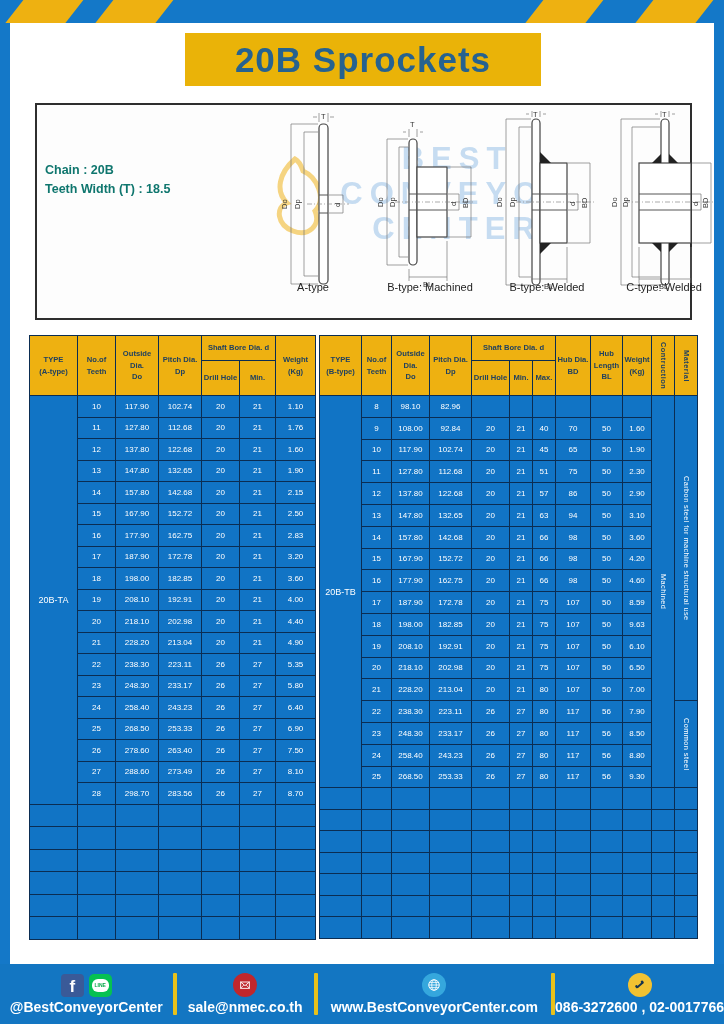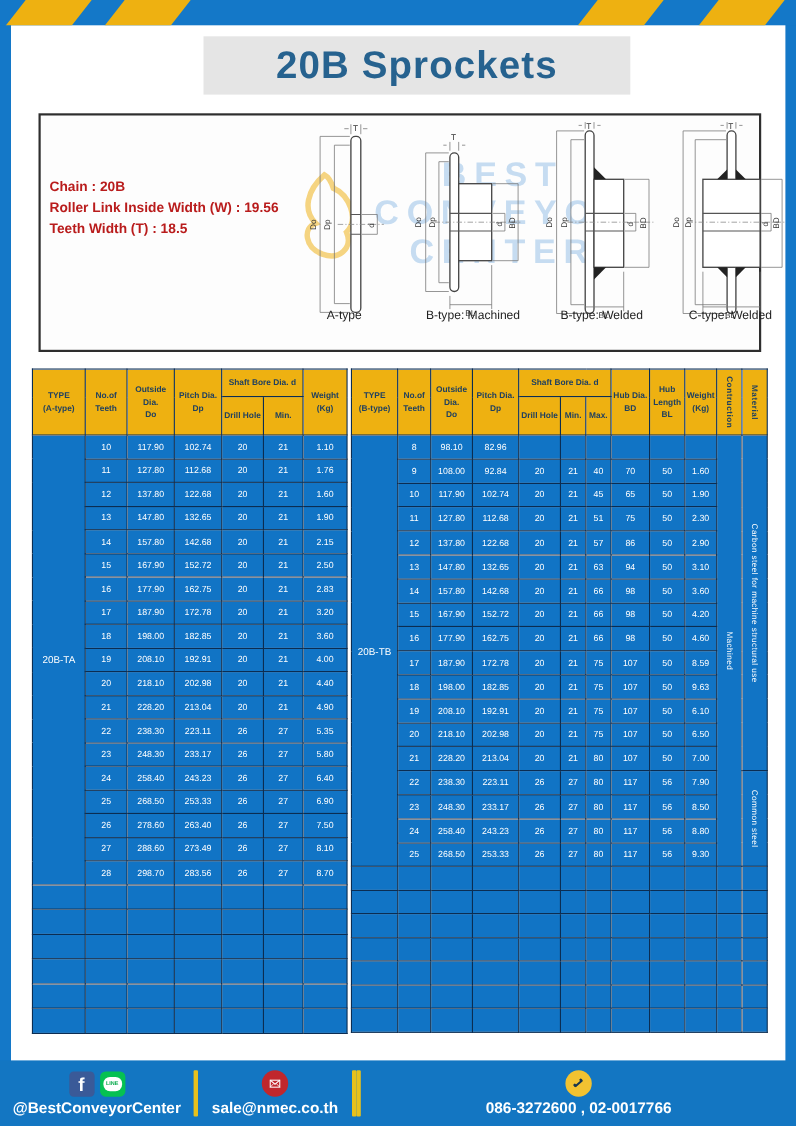--- a/index.html
+++ b/index.html
@@ -6,28 +6,28 @@
   body{width:724px;height:1024px;position:relative;background:#ffffff;
        font-family:"Liberation Sans",sans-serif;overflow:hidden;}
 
   
   .topbar{position:absolute;top:0;left:0;width:724px;height:23px;background:#1478c8;overflow:hidden;z-index:5;}
   .stripe{position:absolute;top:-4px;height:32px;width:60px;background:#eeb111;transform:skewX(-38deg);}
   .frame-side{position:absolute;top:0;bottom:0;width:10px;background:#1478c8;z-index:4;}
   .frame-left{left:0;} .frame-right{right:0;}
 
   
-  .banner{position:absolute;left:185px;top:33px;width:388px;height:53px;background:#e5e5e5;
+  .banner{position:absolute;left:185px;top:33px;width:356px;height:53px;background:#eab308;
           display:flex;align-items:center;justify-content:center;z-index:6;}
   .banner .title{font-size:35px;font-weight:bold;color:#26628f;letter-spacing:1px;}
 
   
   .diagbox{position:absolute;left:35px;top:103px;width:653px;height:213px;border:2px solid #2e2e2e;
            background:#fdfdfd;z-index:3;}
-  .specs{position:absolute;left:8px;top:56px;font-size:12.5px;font-weight:bold;color:#b91c1c;line-height:19px;}
+  .specs{position:absolute;left:8px;top:56px;font-size:12.5px;font-weight:bold;color:#0f766e;line-height:19px;}
   .wmark{position:absolute;left:225px;top:36px;width:390px;text-align:center;font-weight:bold;
          font-size:31px;line-height:35px;letter-spacing:7px;color:#bdd7ef;opacity:.85;z-index:0;}
   .wbird{position:absolute;left:228px;top:48px;opacity:.55;z-index:0;}
   .diag{position:absolute;top:6px;z-index:1;}
   .diag svg{display:block;}
   .caption{position:absolute;bottom:4px;left:0;right:0;text-align:center;font-size:11px;color:#222;}
   .dg-line{stroke:#555;stroke-width:1;fill:none;}
   .dg-plate{stroke:#444;stroke-width:1.2;fill:#fff;}
   .dg-dim{stroke:#777;stroke-width:.7;fill:none;}
   .dg-center{stroke:#888;stroke-width:.7;stroke-dasharray:5 2 1 2;fill:none;}
@@ -88,21 +88,20 @@
     </svg>
   </div>
   <div class="wmark">
     <div>BEST</div>
     <div>CONVEYOR</div>
     <div>CENTER</div>
   </div>
 
   <div class="specs">
     <div>Chain : 20B</div>
-    <div>Roller Link Inside Width (W) : 19.56</div>
     <div>Teeth Width (T) : 18.5</div>
   </div>
 
   <div class="diag" style="left:236px">
     <svg width="80" height="186" viewBox="0 0 80 186">
       <rect class="dg-plate" x="46" y="13" width="9" height="160" rx="4"></rect>
       <line class="dg-line" x1="46" y1="84" x2="55" y2="84"></line>
       <line class="dg-line" x1="46" y1="102" x2="55" y2="102"></line>
       <line class="dg-center" x1="34" y1="93" x2="76" y2="93"></line>
       <line class="dg-dim" x1="44" y1="6" x2="40" y2="6"></line>
@@ -843,20 +842,30 @@
     <div class="circ-icon mail-bg">
       <svg width="16" height="16" viewBox="0 0 24 24">
         <rect x="5.5" y="7.5" width="13" height="9.5" fill="none" stroke="#fff" stroke-width="1.4"></rect>
         <path d="M5.5 7.5 L12 13 L18.5 7.5" fill="none" stroke="#fff" stroke-width="1.4"></path>
         <path d="M5.5 17 L10.3 12 M18.5 17 L13.7 12" fill="none" stroke="#fff" stroke-width="1.1"></path>
       </svg>
     </div>
     <div class="ftext">sale@nmec.co.th</div>
   </div>
   <div class="fdiv"></div>
+  <div class="fcell c3">
+    <div class="circ-icon globe-bg">
+      <svg width="18" height="18" viewBox="0 0 24 24">
+        <circle cx="12" cy="12" r="7" fill="none" stroke="#fff" stroke-width="1.3"></circle>
+        <ellipse cx="12" cy="12" rx="3" ry="7" fill="none" stroke="#fff" stroke-width="1.1"></ellipse>
+        <path d="M5 12 H19 M6 8.5 H18 M6 15.5 H18" fill="none" stroke="#fff" stroke-width="1.1"></path>
+      </svg>
+    </div>
+    <div class="ftext">www.BestConveyorCenter.com</div>
+  </div>
   <div class="fdiv"></div>
   <div class="fcell c4">
     <div class="circ-icon phone-bg">
       <svg width="16" height="16" viewBox="0 0 24 24">
         <g transform="rotate(-40 12 12)" fill="#16344f">
           <rect x="6" y="10.6" width="12" height="2.8" rx="1.4"></rect>
           <rect x="4.8" y="8.4" width="3.6" height="4.8" rx="1.5"></rect>
           <rect x="15.6" y="8.4" width="3.6" height="4.8" rx="1.5"></rect>
         </g>
       </svg>

